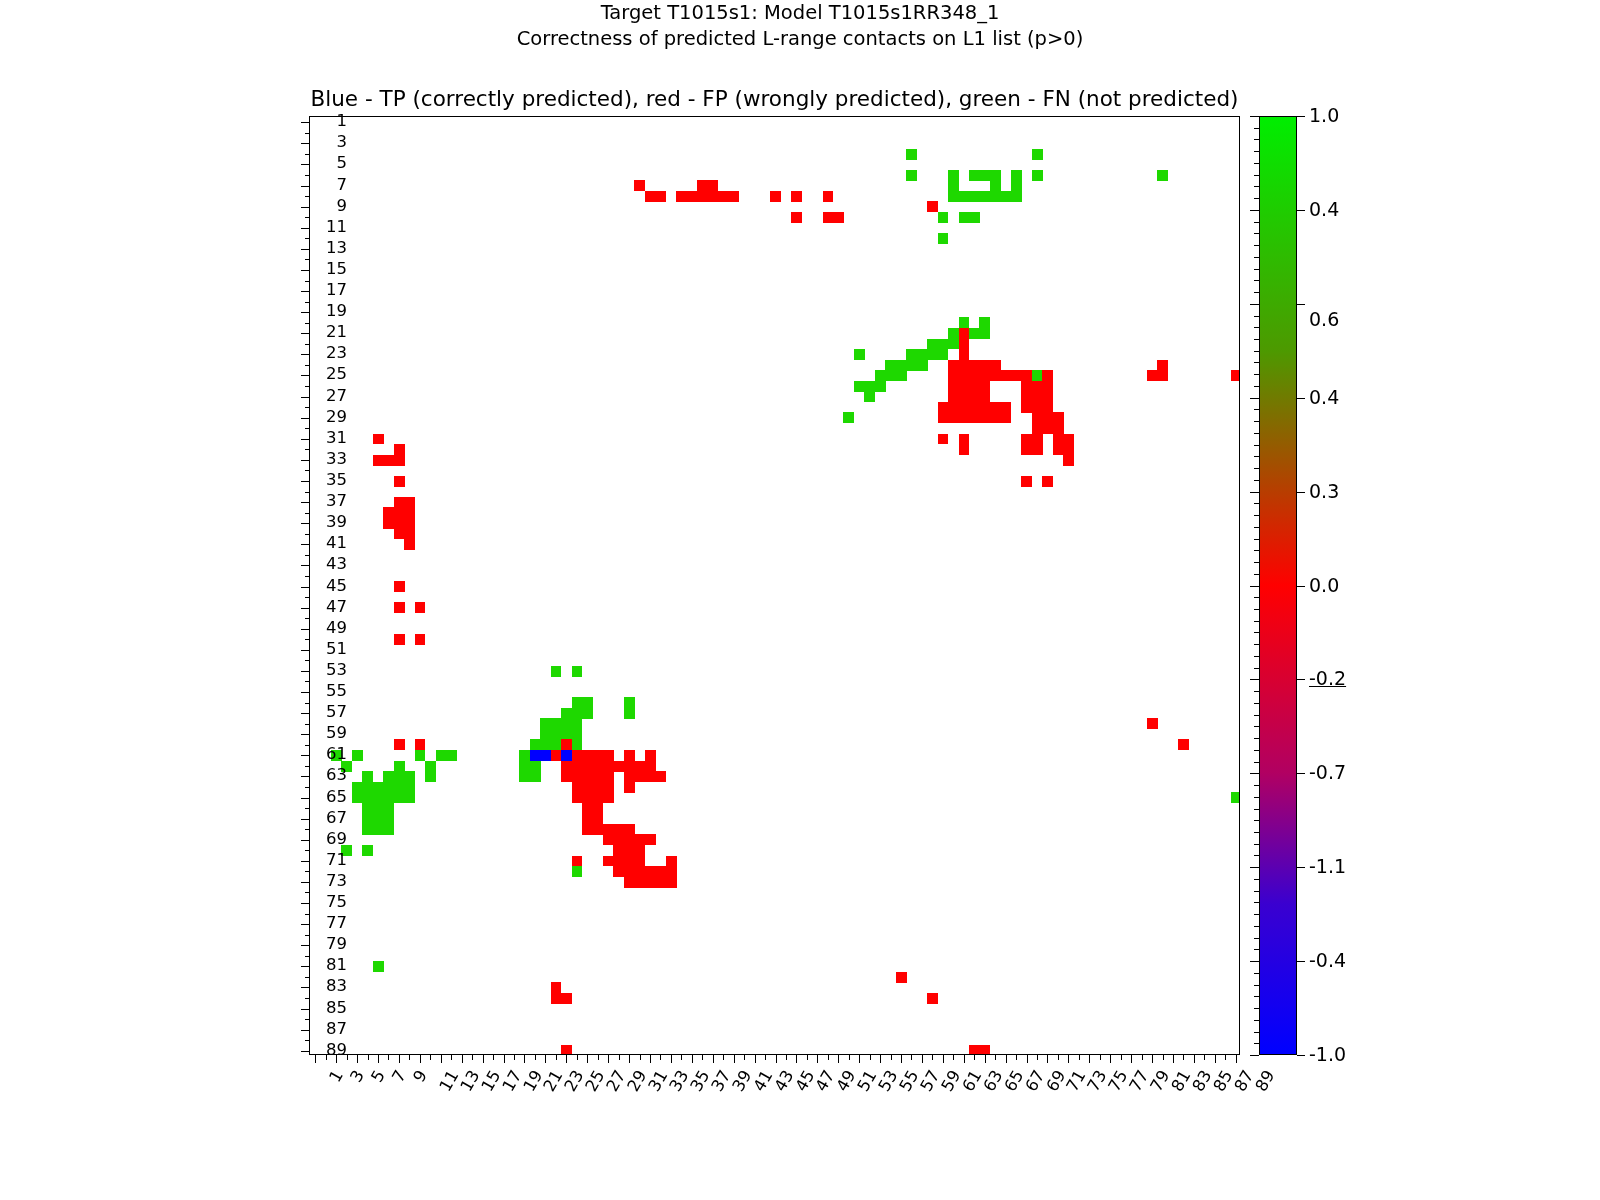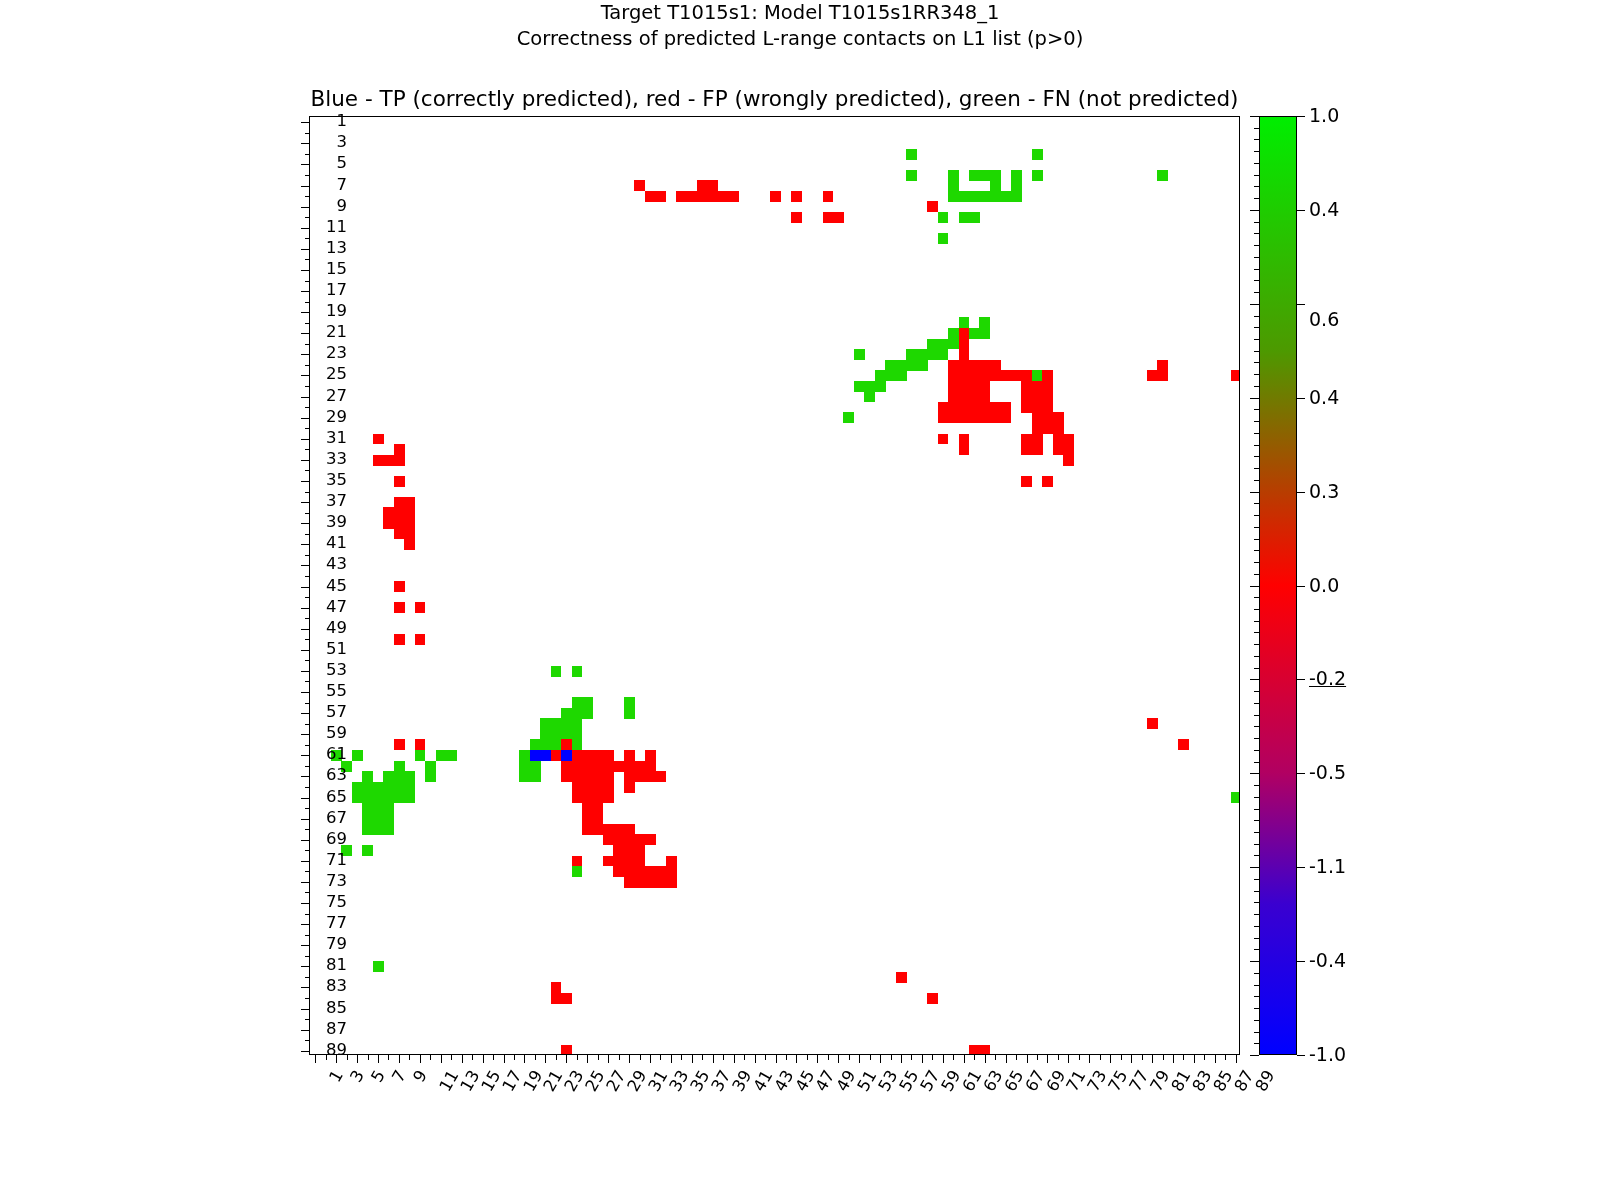--- a/index.html
+++ b/index.html
@@ -844,21 +844,21 @@
         <div class="cb-label" style="top: 194px;">0.6</div>
         <div class="cb-tick" style="top: 281.7px;"></div>
         <div class="cb-label" style="top: 271.7px;">0.4</div>
         <div class="cb-tick" style="top: 375.6px;"></div>
         <div class="cb-label" style="top: 365.6px;">0.3</div>
         <div class="cb-tick" style="top: 469.5px;"></div>
         <div class="cb-label" style="top: 459.5px;">0.0</div>
         <div class="cb-tick" style="top: 563.4px;"></div>
         <div class="cb-label" style="top: 553.4px; text-decoration: underline;">-0.2</div>
         <div class="cb-tick" style="top: 657.3px;"></div>
-        <div class="cb-label" style="top: 647.3px;">-0.5</div>
+        <div class="cb-label" style="top: 647.3px;">-0.7</div>
         <div class="cb-tick" style="top: 751.2px;"></div>
         <div class="cb-label" style="top: 741.2px;">-1.1</div>
         <div class="cb-tick" style="top: 845.1px;"></div>
         <div class="cb-label" style="top: 835.1px;">-0.4</div>
         <div class="cb-tick" style="top: 939px;"></div>
         <div class="cb-label" style="top: 929px;">-1.0</div>
       </div>
   </div>
 
 </div>

